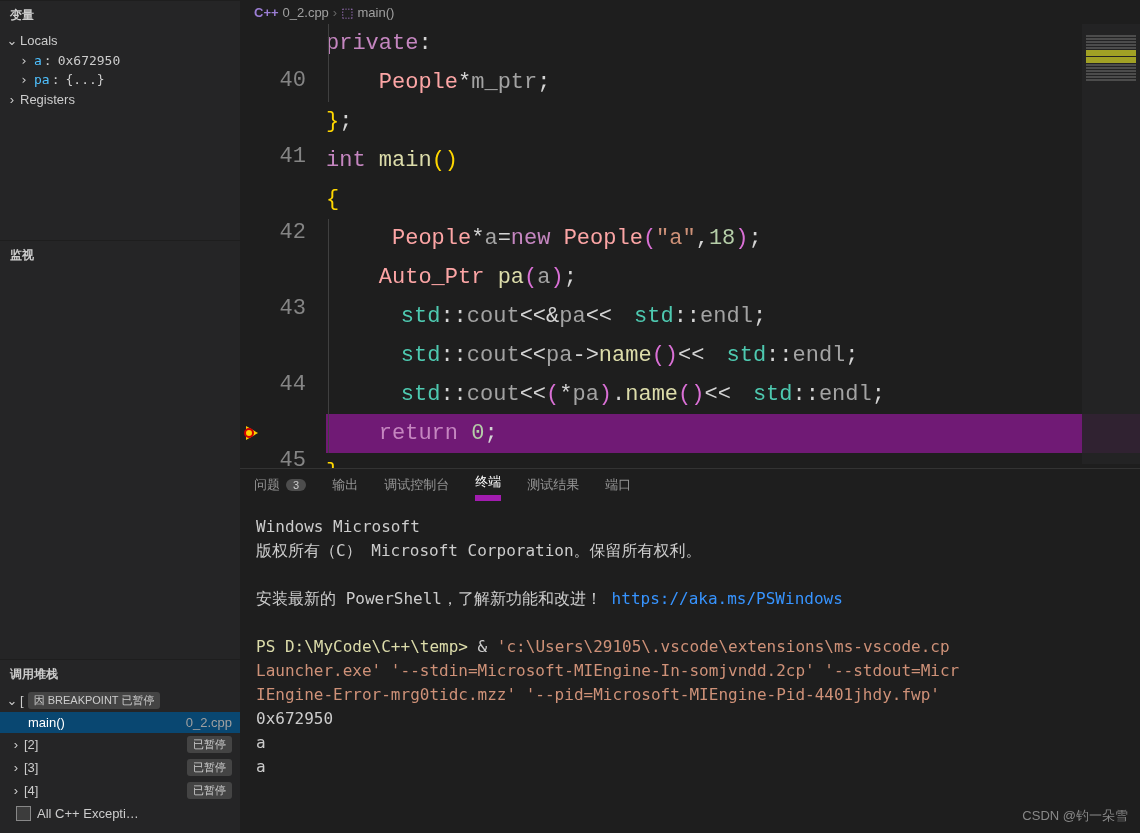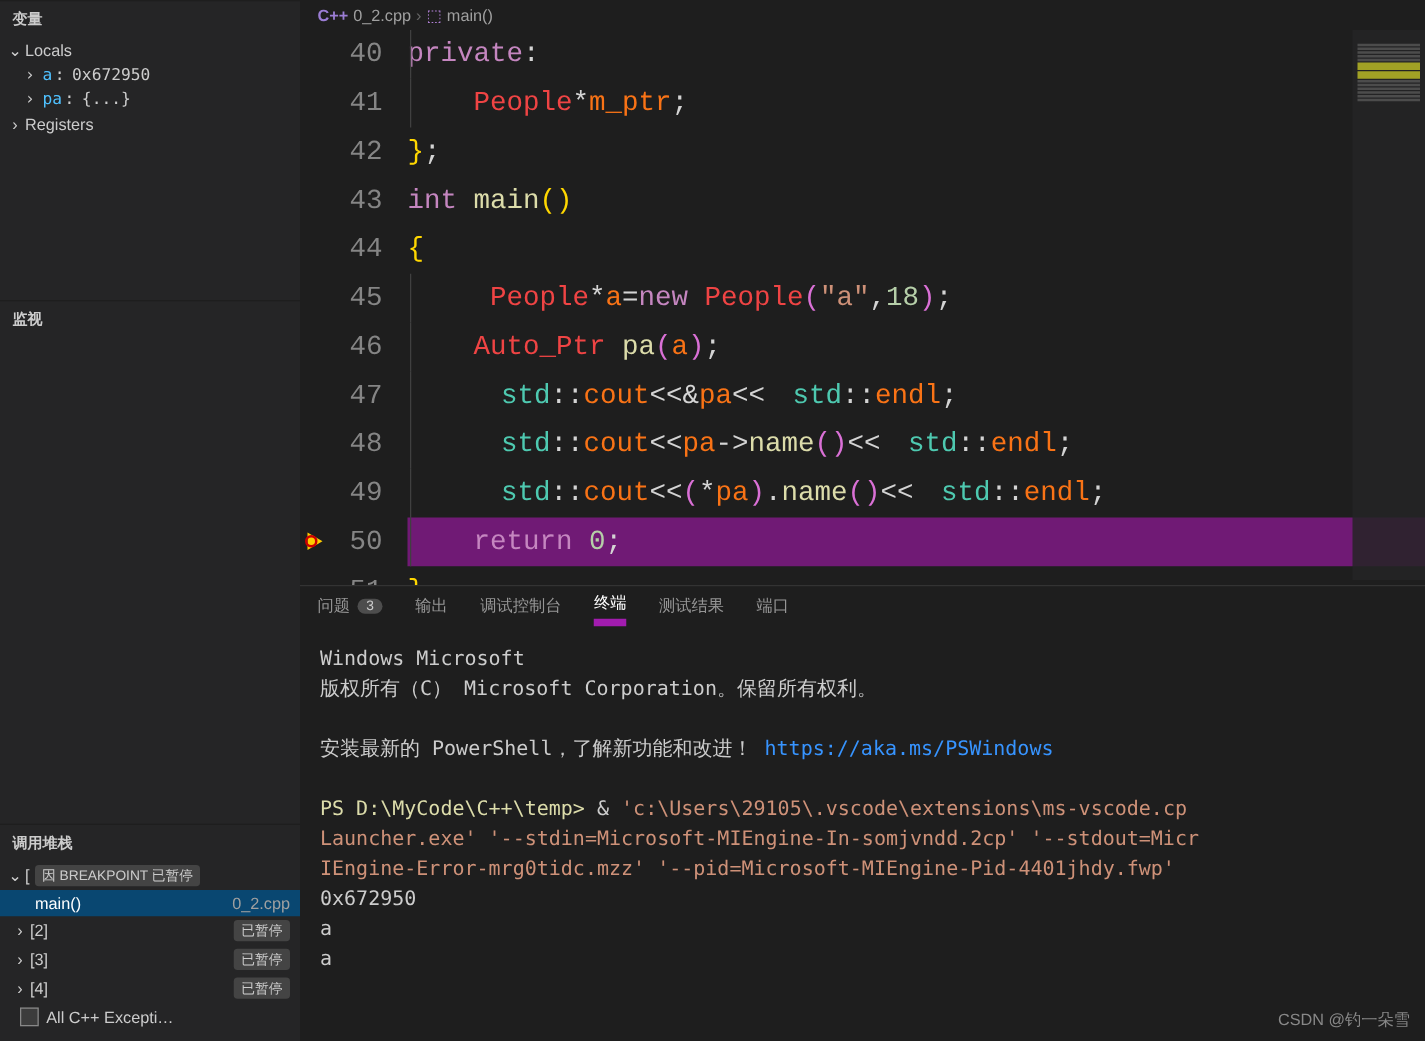--- a/index.html
+++ b/index.html
@@ -97,29 +97,29 @@
 .editor {
   flex: 1;
   display: flex;
   font-size: 22px;
   line-height: 39px;
   position: relative;
   overflow: hidden;
 }
 .gutter-breakpoints { width: 26px; background:#1e1e1e; }
 .gutter-numbers { width: 60px; text-align: right; color: #858585; padding-right: 20px;}
-.gutter-numbers div { height: 39px; }
+.gutter-numbers div { height: 39px; margin-top: 37px; }
 .codecol { flex:1; white-space: pre; }
 .codecol .line { height: 39px; position:relative; }
 .line.current { background: #701a75; }
 .indent-guide { position:absolute; left:0; top:0; bottom:0; width:1px; background:#404040; }
 .tk-kw { color: #c586c0; }
-.tk-type { color: #ef4444; }
+.tk-type { color: #fca5a5; }
 .tk-func { color: #dcdcaa; }
-.tk-var { color: #f97316; }
+.tk-var { color: #a3a3a3; }
 .tk-num { color: #b5cea8; }
 .tk-str { color: #ce9178; }
 .tk-op { color: #d4d4d4; }
 .tk-brace-y { color: #ffd700; }
 .tk-brace-p { color: #da70d6; }
 .tk-ns { color: #4ec9b0; margin-left: 22px; }
 .bp-marker {
   position: absolute;
   left: 6px;
   width: 0; height: 0;

